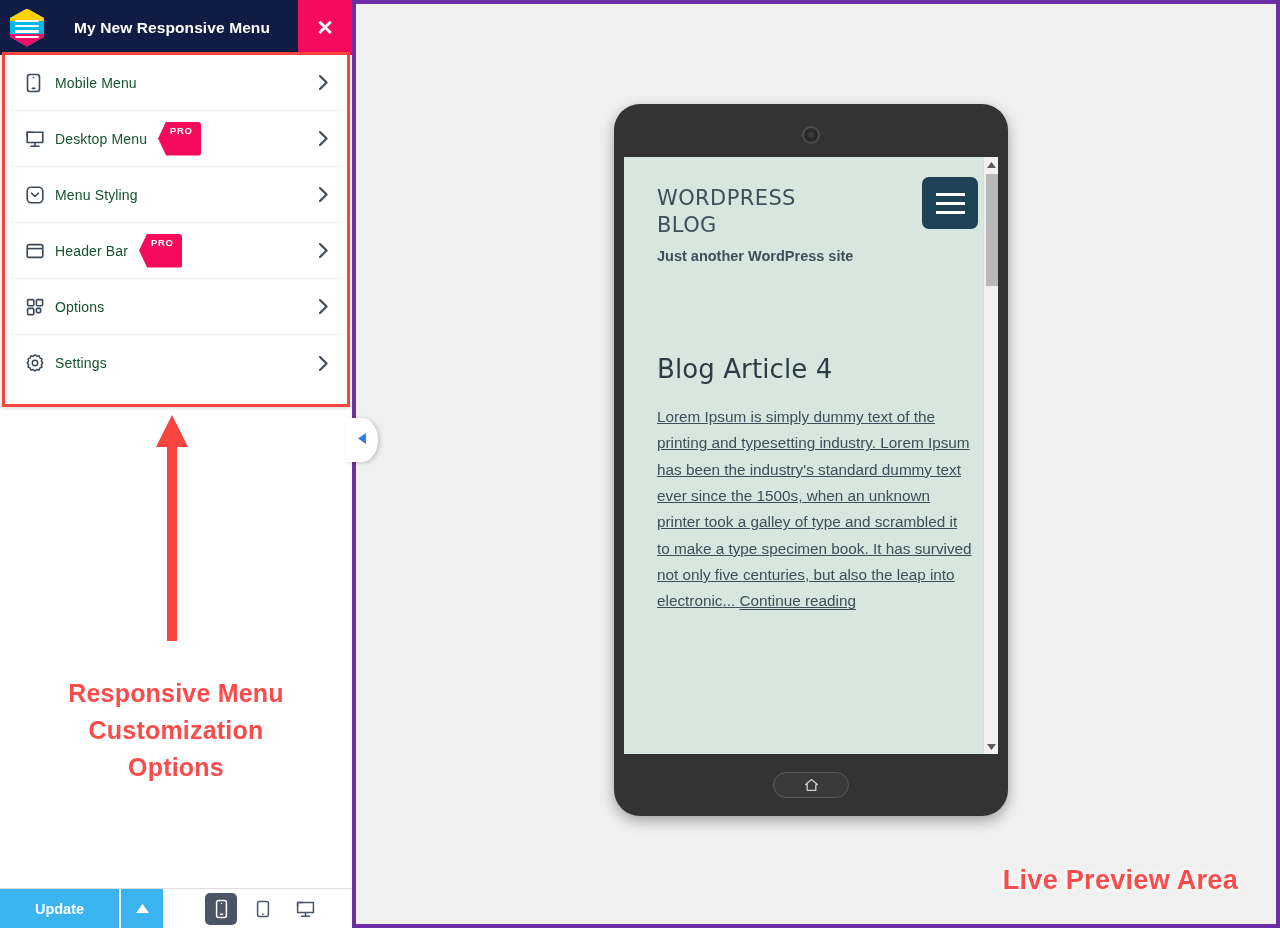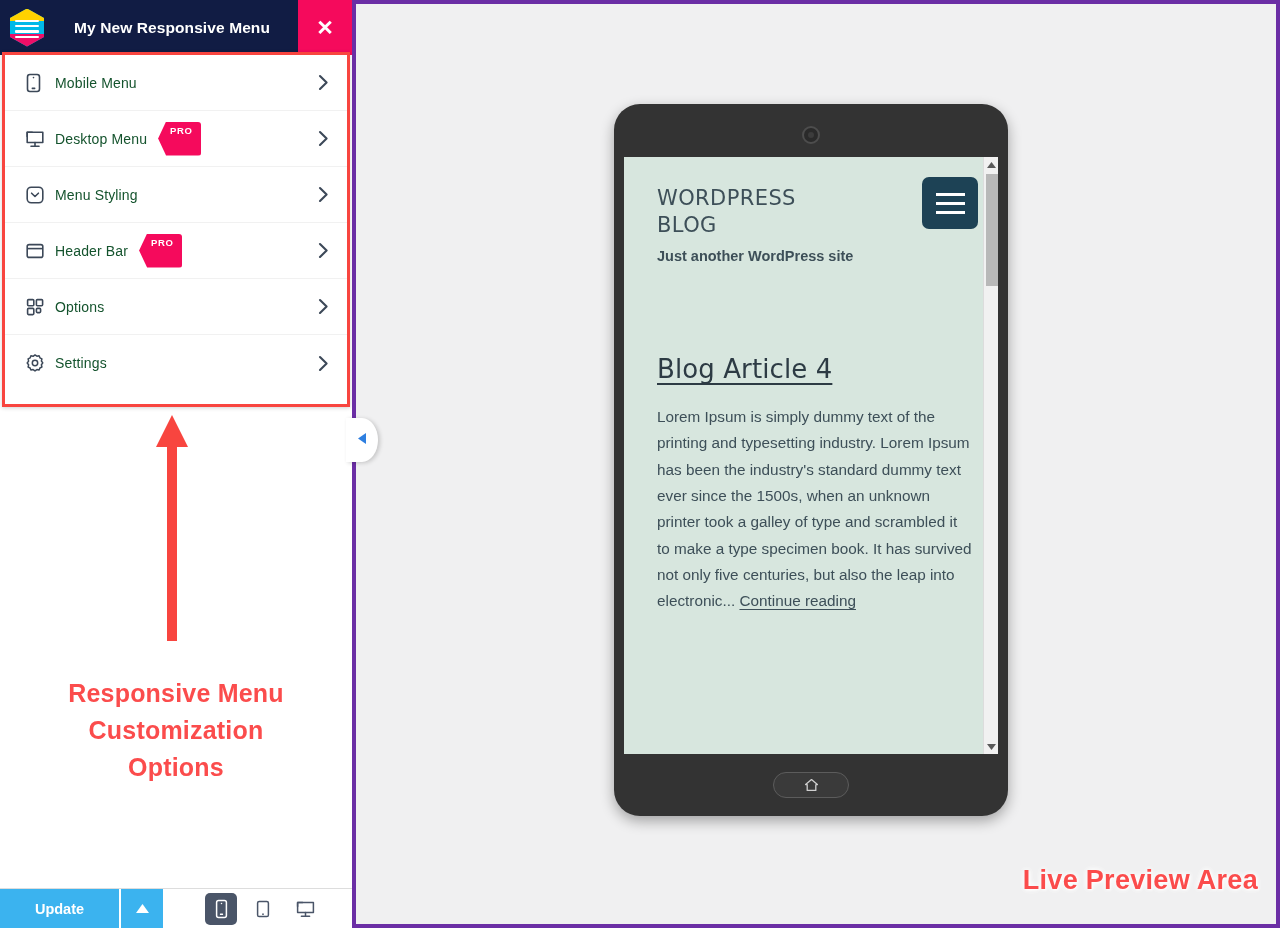--- a/index.html
+++ b/index.html
@@ -137,45 +137,45 @@
   }
   #site-tagline{ margin-top:7px; font-size:14.5px; color:#3d4f58; line-height:1.35; max-width:205px;font-weight:bold;}
   #mobile-toggle{
     position:absolute; right:20px; top:20px; width:56px; height:52px;
     background:#1d4255; border-radius:7px; display:flex; flex-direction:column;
     align-items:center; justify-content:center; gap:6px; cursor:pointer;
   }
   #mobile-toggle i{ display:block; width:29px; height:3px; background:#fff; }
   #post-title{
     margin-top:88px; font-size:26px; color:#2d3b44; letter-spacing:.1px;
-    text-decoration:underline; text-underline-offset:5px; cursor:pointer;
+    text-underline-offset:5px; cursor:pointer;
     font-family:"DejaVu Sans", sans-serif; font-weight:400;
   }
   #post-body{
-    margin-top:20px; font-size:15.3px; line-height:1.72; color:#3d4f58;
+    margin-top:20px; font-size:15.3px; line-height:1.72; color:#3d4f58;text-decoration:underline;
   }
   #post-more{ text-decoration:underline; text-underline-offset:3px; cursor:pointer; color:#3d4f58;}
 
   
   #screen-scrollbar{
     position:absolute; right:0; top:0; width:15px; height:597px;
     background:#f1f1f1; border-left:1px solid #dcdcdc;
   }
   #sb-up,#sb-down{
     position:absolute; left:0; width:15px; height:15px; display:flex;
     align-items:center; justify-content:center; color:#5a5a5a; font-size:7px; cursor:pointer;
   }
   #sb-up{ top:0; } #sb-down{ bottom:0; }
   #sb-thumb{
     position:absolute; left:2px; top:17px; width:12px; height:112px;
     background:#b8b8b8; cursor:pointer;
   }
 
   #anno-right{
-    position:absolute; right:18px; bottom:28px;
+    position:absolute; right:38px; bottom:28px;
     color:#fb4c4c; font-size:27px; font-weight:700; letter-spacing:.3px;
     text-shadow:0 0 6px #fff,0 0 6px #fff,1px 1px 2px rgba(255,255,255,.95);
   }
 </style>
 </head>
 <body>
 
 <div id="root">
 
   <div id="left-panel">

